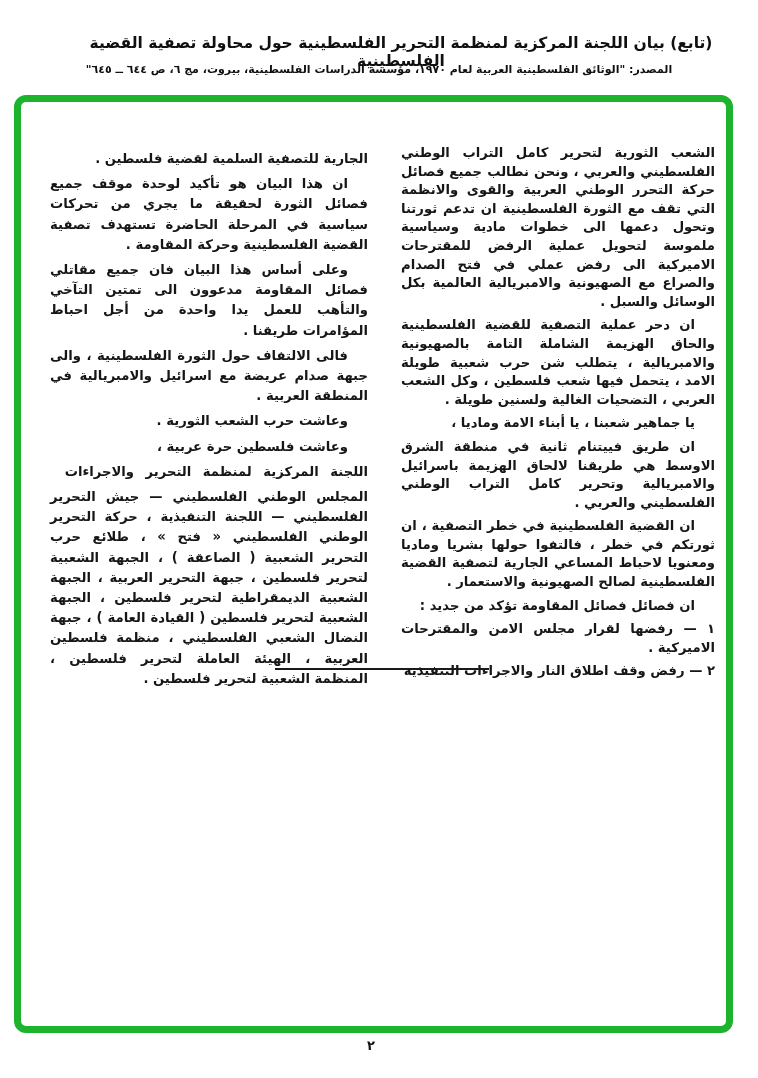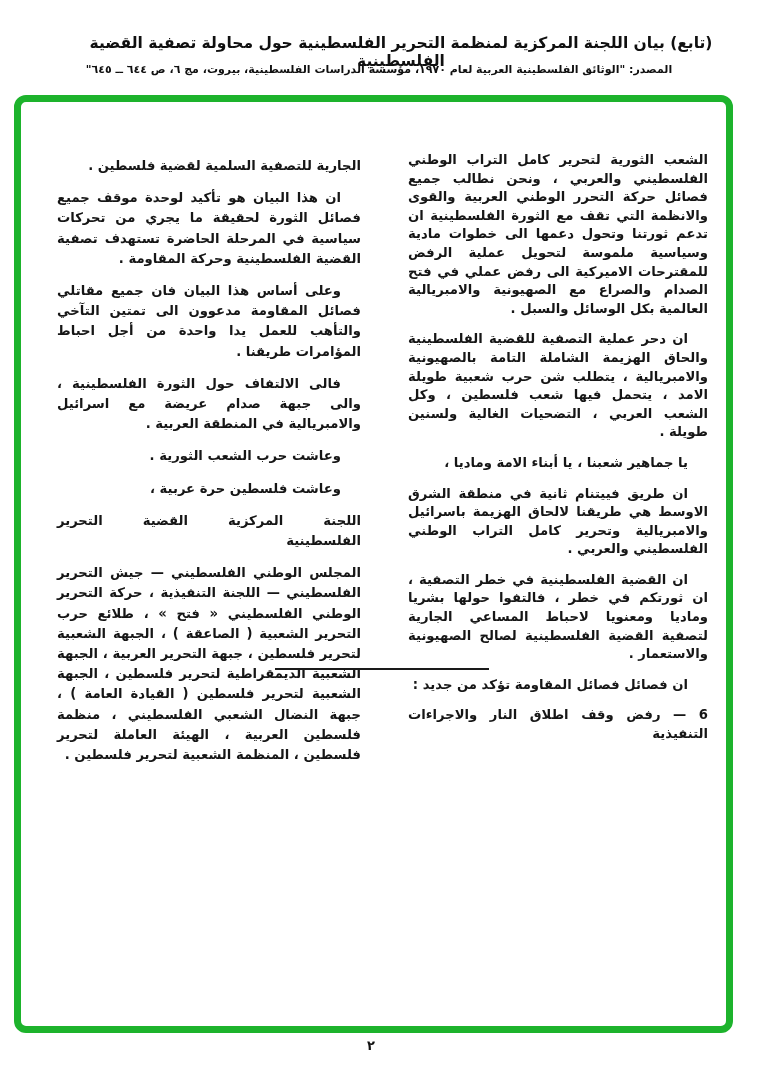--- a/index.html
+++ b/index.html
@@ -52,21 +52,21 @@
     background: #ffffff;
   }
   
   .col {
     position: absolute;
     direction: rtl;
     text-align: justify;
     font-weight: bold;
     color: #161616;
   }
-  .col p { margin: 12px; }
+  .col p { margin: 5px; }
   .col-right {
     left: 375px;
     top: 37px;
     width: 324px;
     font-size: 13.2px;
     line-height: 18.6px;
   }
   .col-left {
     left: 24px;
     top: 42px;
@@ -110,31 +110,32 @@
 
   <div class="frame">
 
     <div class="col col-right">
       <p>الشعب الثورية لتحرير كامل التراب الوطني الفلسطيني والعربي ، ونحن نطالب جميع فصائل حركة التحرر الوطني العربية والقوى والانظمة التي تقف مع الثورة الفلسطينية ان تدعم ثورتنا وتحول دعمها الى خطوات مادية وسياسية ملموسة لتحويل عملية الرفض للمقترحات الاميركية الى رفض عملي في فتح الصدام والصراع مع الصهيونية والامبريالية العالمية بكل الوسائل والسبل .</p>
       <p class="indent">ان دحر عملية التصفية للقضية الفلسطينية والحاق الهزيمة الشاملة التامة بالصهيونية والامبريالية ، يتطلب شن حرب شعبية طويلة الامد ، يتحمل فيها شعب فلسطين ، وكل الشعب العربي ، التضحيات الغالية ولسنين طويلة .</p>
       <p class="indent">يا جماهير شعبنا ، يا أبناء الامة وماديا ،</p>
       <p class="indent">ان طريق فييتنام ثانية في منطقة الشرق الاوسط هي طريقنا لالحاق الهزيمة باسرائيل والامبريالية وتحرير كامل التراب الوطني الفلسطيني والعربي .</p>
       <p class="indent">ان القضية الفلسطينية في خطر التصفية ، ان ثورتكم في خطر ، فالتفوا حولها بشريا وماديا ومعنويا لاحباط المساعي الجارية لتصفية القضية الفلسطينية لصالح الصهيونية والاستعمار .</p>
       <p class="indent">ان فصائل فصائل المقاومة تؤكد من جديد :</p>
-      <p>6 — رفض وقف اطلاق النار والاجراءات التنفيذية</p>
+      <p>١ — رفضها لقرار مجلس الامن والمقترحات الاميركية .</p>
+      <p>٢ — رفض وقف اطلاق النار والاجراءات التنفيذية</p>
     </div>
 
     <div class="col col-left">
       <p>الجارية للتصفية السلمية لقضية فلسطين .</p>
       <p class="indent">ان هذا البيان هو تأكيد لوحدة موقف جميع فصائل الثورة لحقيقة ما يجري من تحركات سياسية في المرحلة الحاضرة تستهدف تصفية القضية الفلسطينية وحركة المقاومة .</p>
       <p class="indent">وعلى أساس هذا البيان فان جميع مقاتلي فصائل المقاومة مدعوون الى تمتين التآخي والتأهب للعمل يدا واحدة من أجل احباط المؤامرات طريقنا .</p>
       <p class="indent">فالى الالتفاف حول الثورة الفلسطينية ، والى جبهة صدام عريضة مع اسرائيل والامبريالية في المنطقة العربية .</p>
       <p class="indent">وعاشت حرب الشعب الثورية .</p>
       <p class="indent">وعاشت فلسطين حرة عربية ،</p>
-      <p class="sig">اللجنة المركزية القضية التحرير الفلسطينية</p>
+      <p class="sig">اللجنة المركزية لمنظمة التحرير والاجراءات</p>
       <p>المجلس الوطني الفلسطيني — جيش التحرير الفلسطيني — اللجنة التنفيذية ، حركة التحرير الوطني الفلسطيني « فتح » ، طلائع حرب التحرير الشعبية ( الصاعقة ) ، الجبهة الشعبية لتحرير فلسطين ، جبهة التحرير العربية ، الجبهة الشعبية الديمقراطية لتحرير فلسطين ، الجبهة الشعبية لتحرير فلسطين ( القيادة العامة ) ، جبهة النضال الشعبي الفلسطيني ، منظمة فلسطين العربية ، الهيئة العاملة لتحرير فلسطين ، المنظمة الشعبية لتحرير فلسطين .</p>
     </div>
 
     <div class="divider"></div>
 
   </div>
 
   <div class="page-number">٢</div>
 
 </div>

